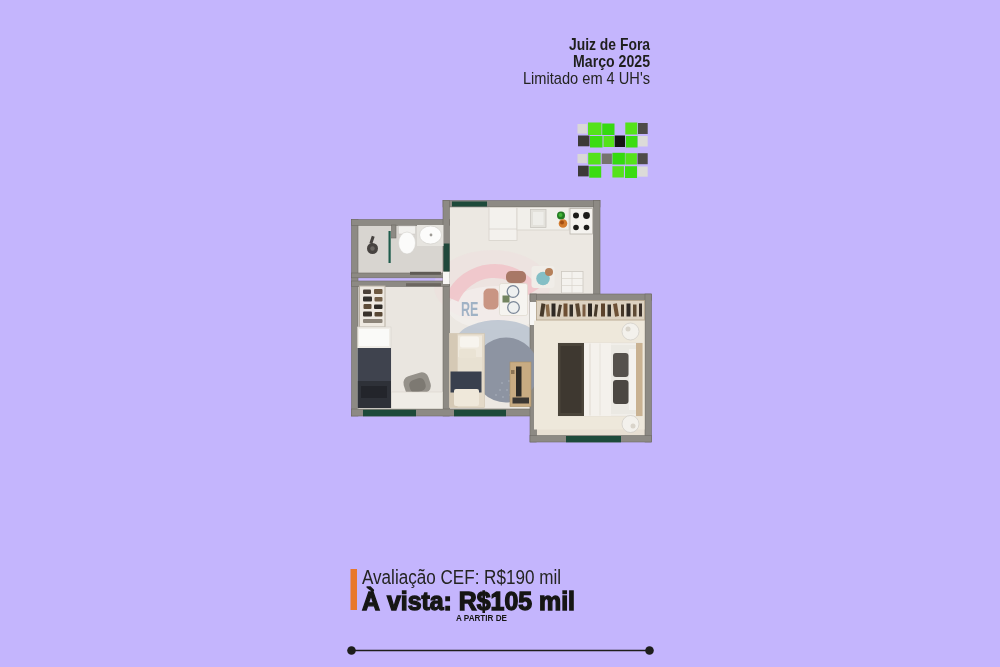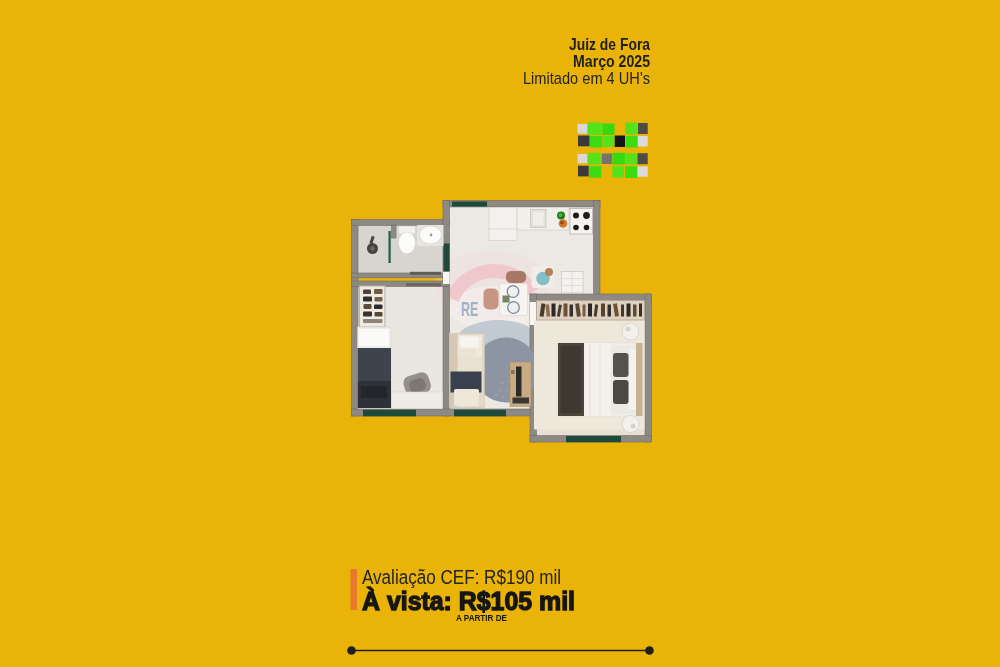--- a/index.html
+++ b/index.html
@@ -1,16 +1,16 @@
 <!DOCTYPE html>
 <html><head>
 <meta charset="utf-8">
 <style>
   html,body{margin:0;padding:0;background:#fff;}
-  #page{position:relative;width:1000px;height:667px;background:#eab308;overflow:hidden;
+  #page{position:relative;width:1000px;height:667px;background:#c4b5fd;overflow:hidden;
         font-family:"Liberation Sans", sans-serif;}
 </style>
 </head>
 <body>
 <div id="page">
 
 <svg style="position:absolute;left:0;top:0" width="1000" height="667" viewBox="0 0 1000 667">
 
   <text x="650" y="49.5" font-size="17" font-weight="bold" fill="#1f1f1d" text-anchor="end" textLength="81" lengthAdjust="spacingAndGlyphs">Juiz de Fora</text>
 

